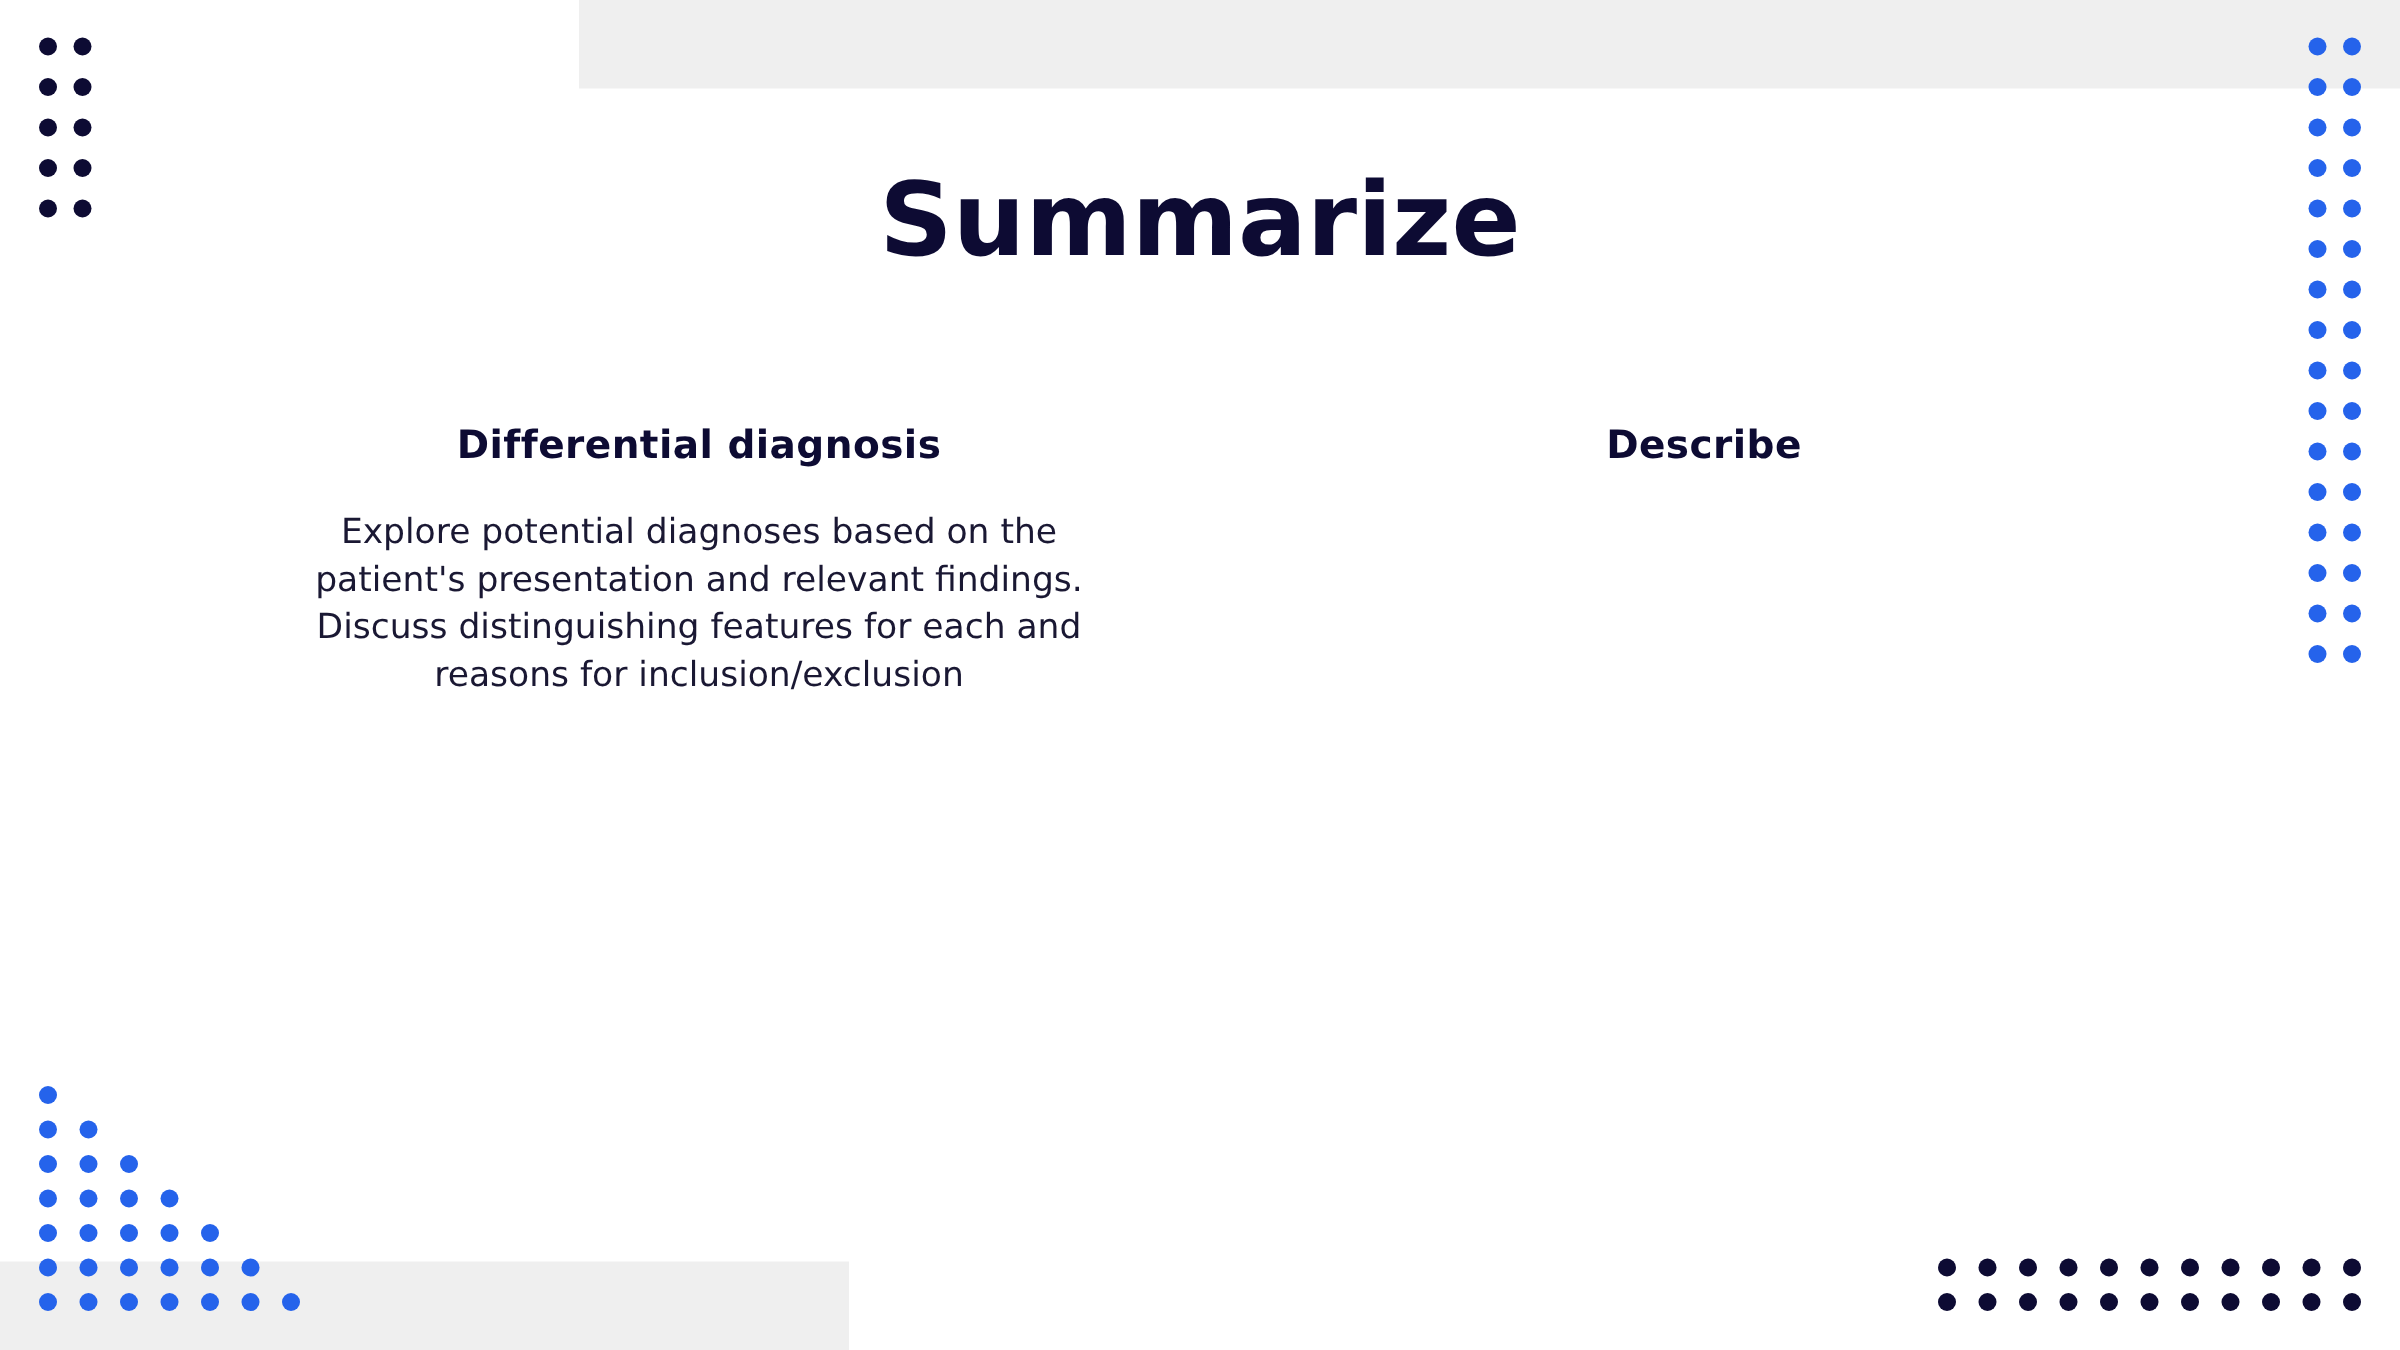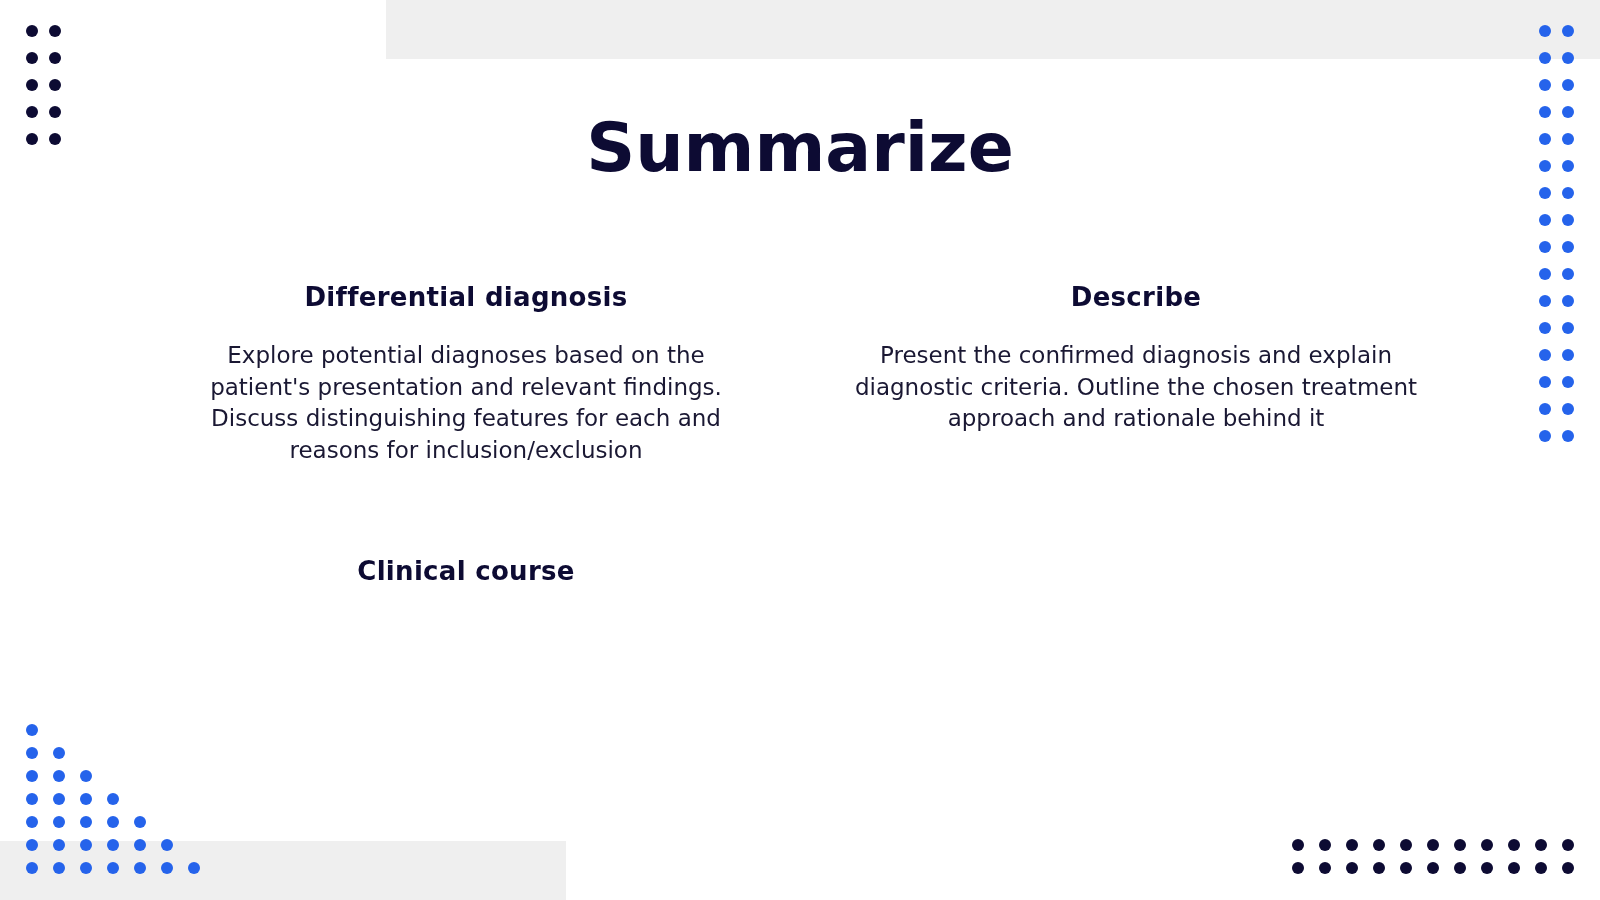--- a/index.html
+++ b/index.html
@@ -147,21 +147,19 @@
 
 <h1 class="title">Summarize</h1>
 
 <div class="block b1">
   <h2>Differential diagnosis</h2>
   <p style="padding:0 50px;">Explore potential diagnoses based on the patient's presentation and relevant findings. Discuss distinguishing features for each and reasons for inclusion/exclusion</p>
 </div>
 
 <div class="block b2">
   <h2>Describe</h2>
-  <p style="padding:0 28px;">Present the confirmed diagnosis and explain diagnostic criteria. Outline the chosen treatment approach and rationale behind it</p>
 </div>
 
 <div class="block b3">
-  <h2>Clinical course</h2>
 </div>
 
 <div class="block b4">
 </div>
 
 </body></html>

